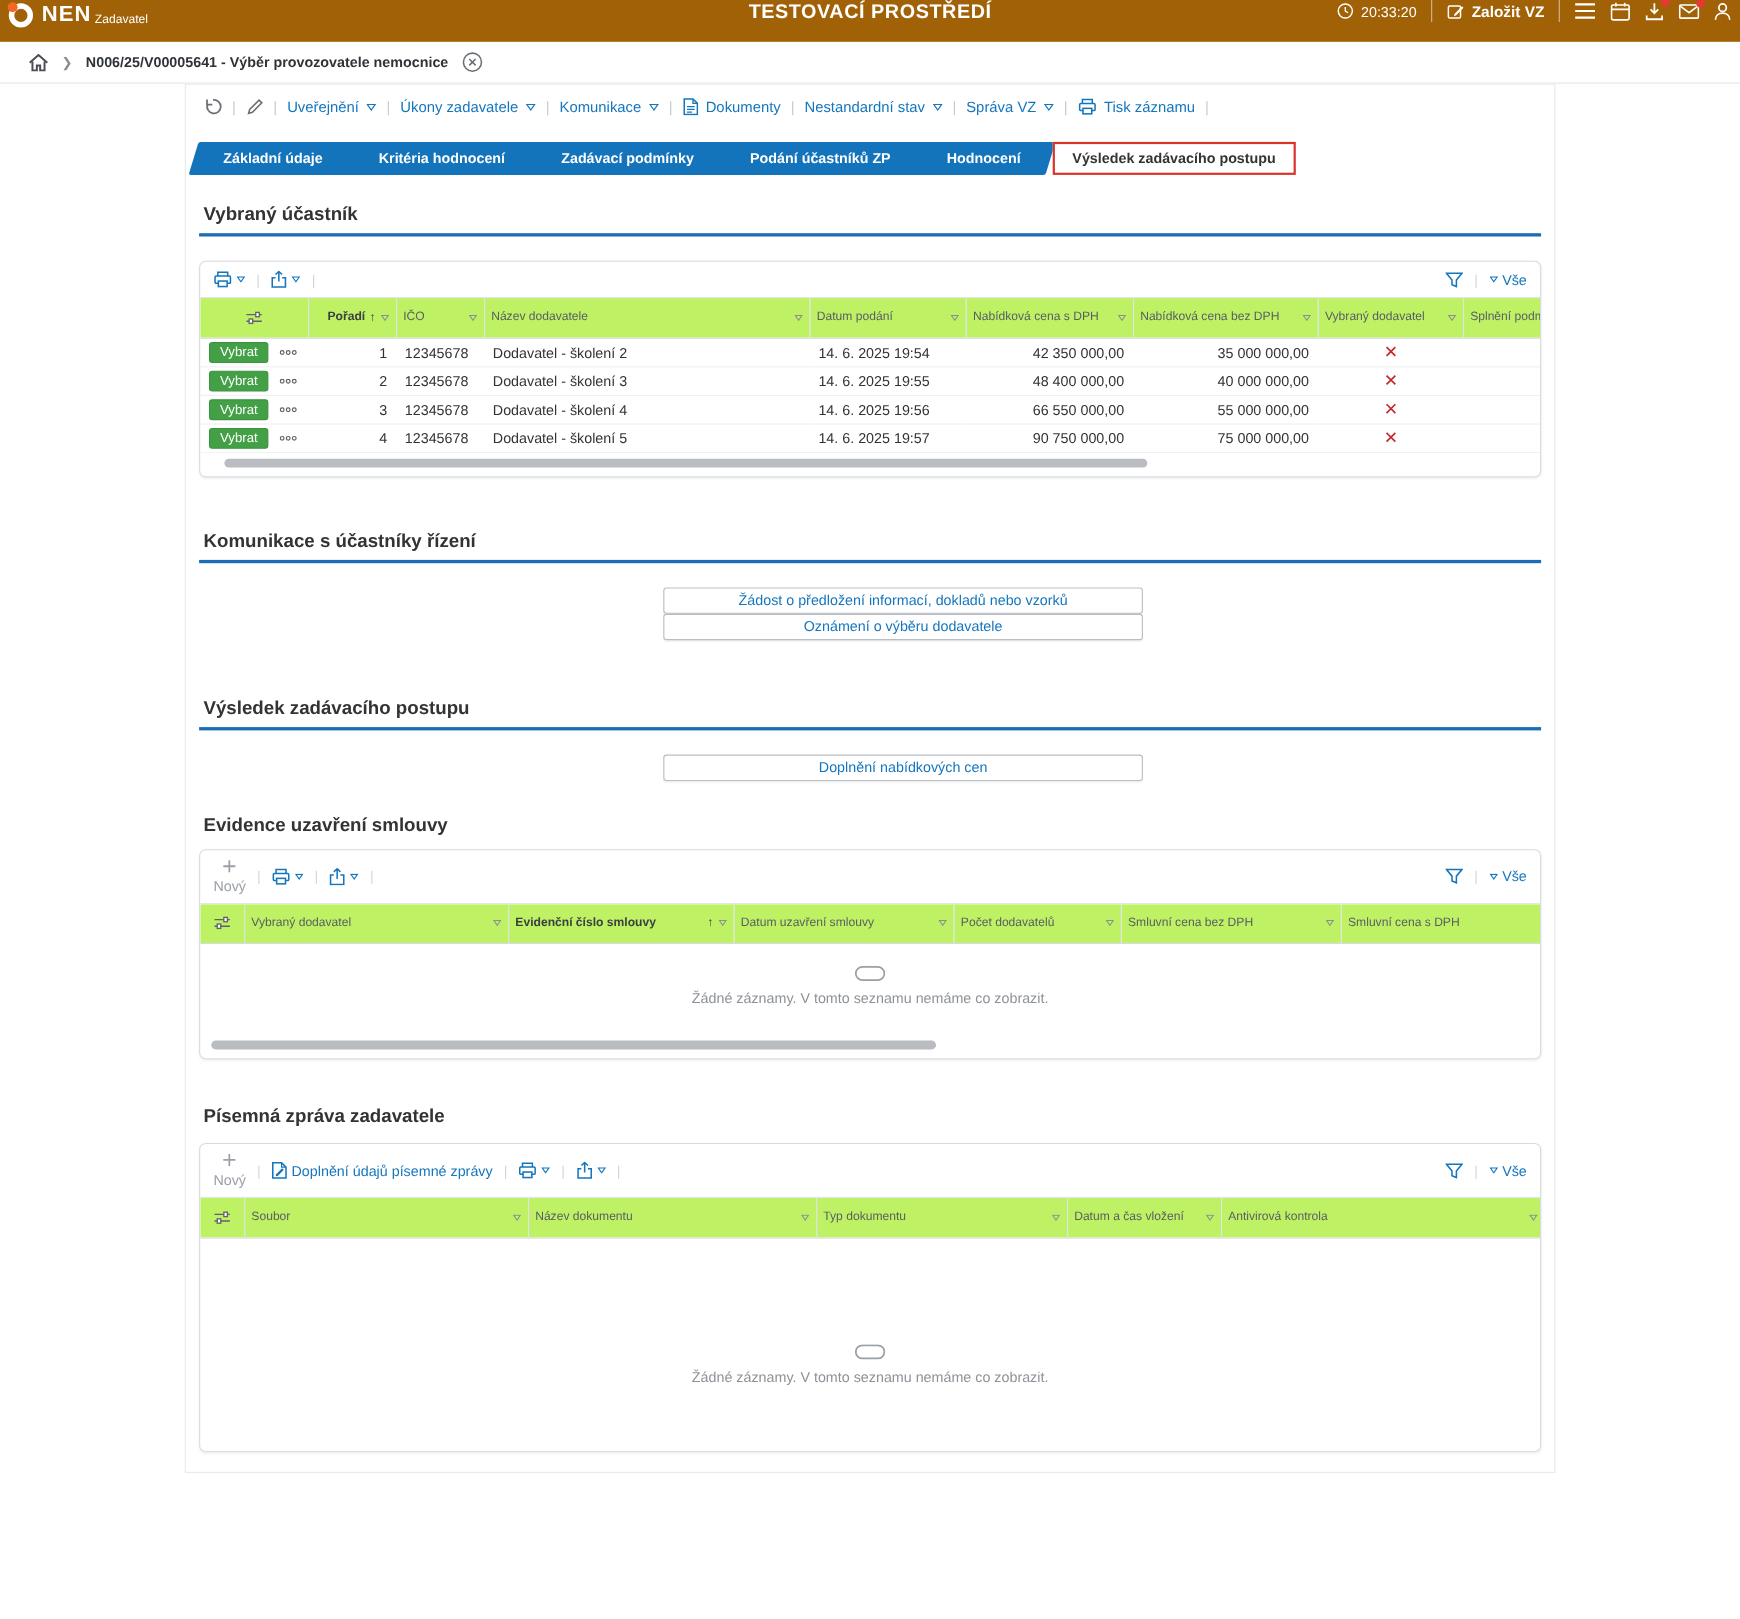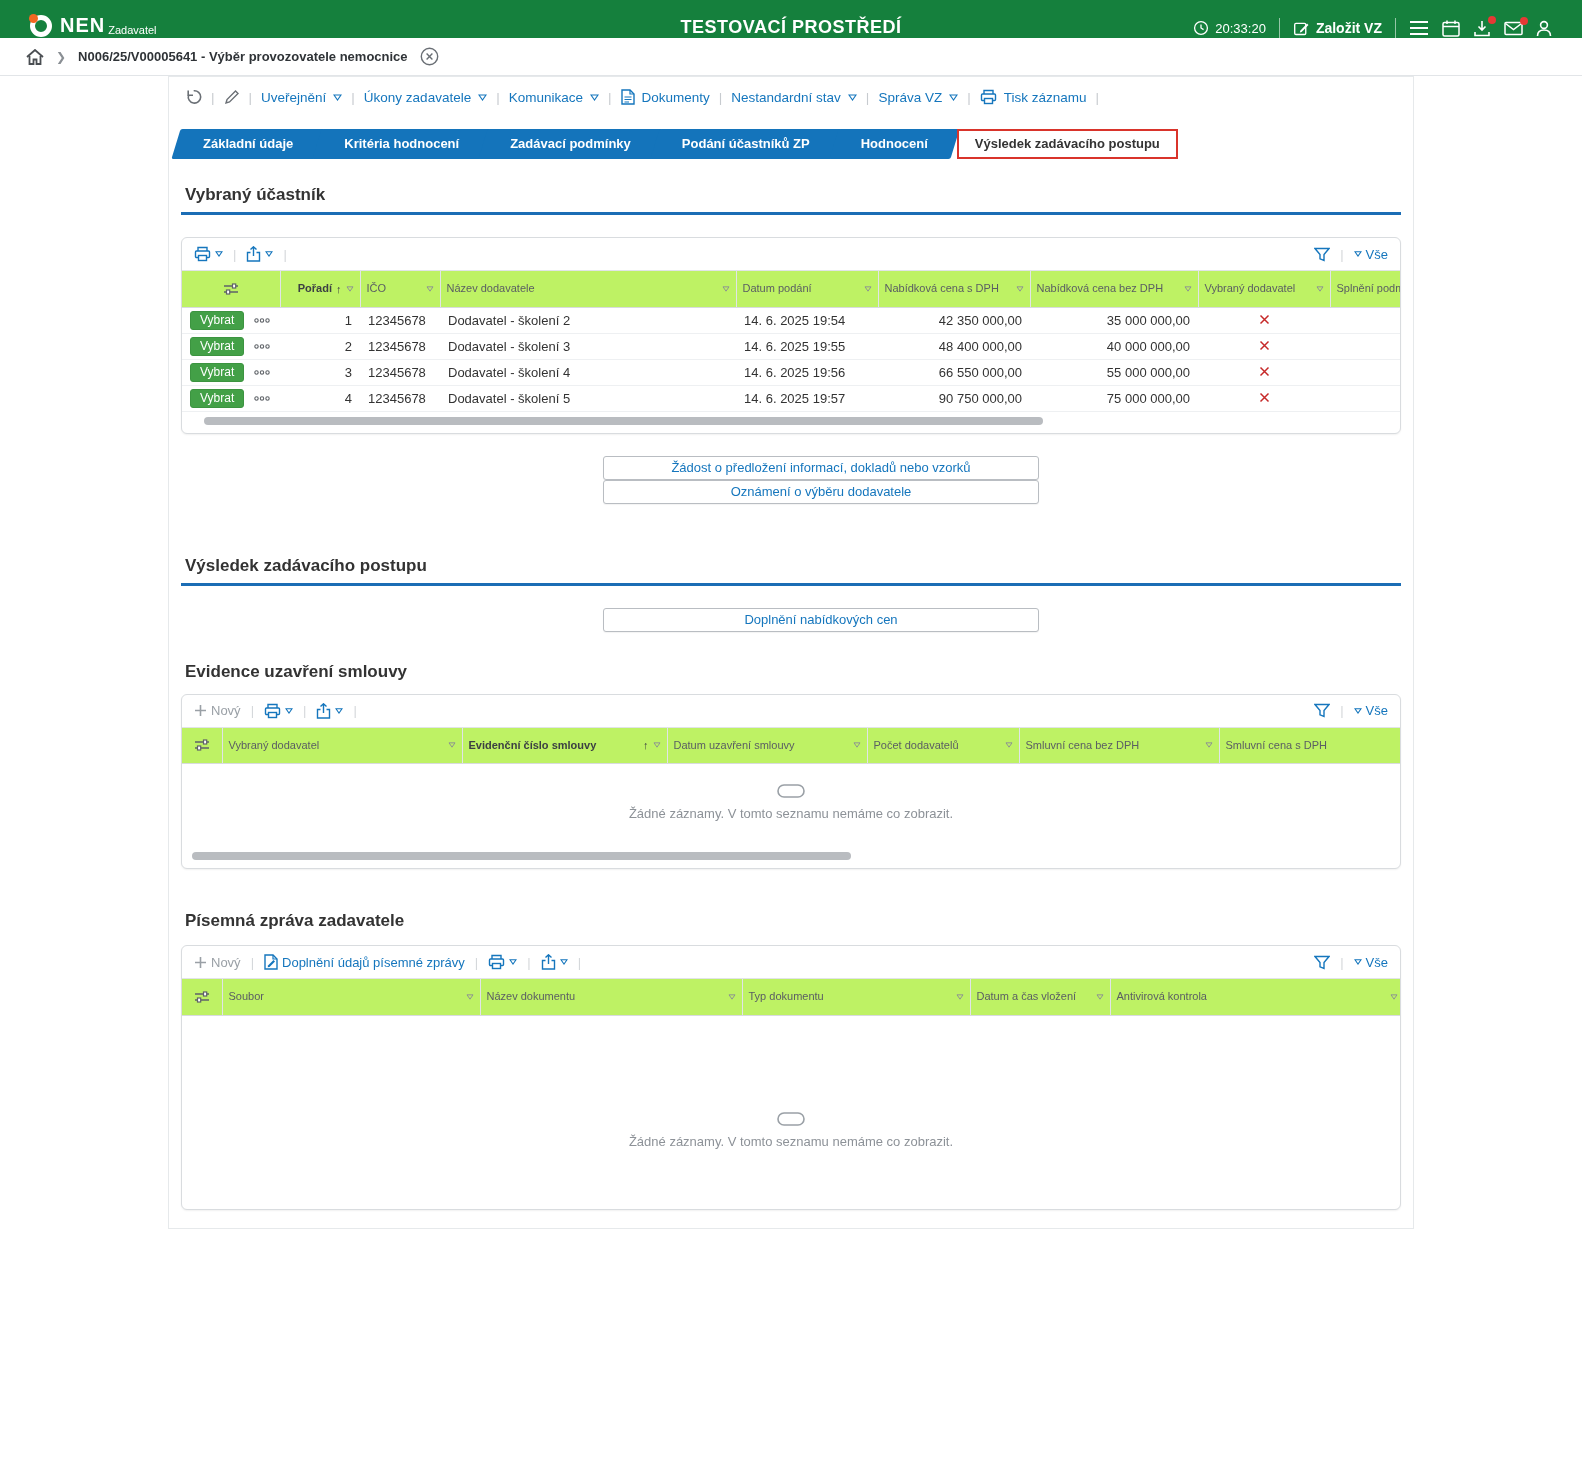--- a/index.html
+++ b/index.html
@@ -5,22 +5,22 @@
   * { margin:0; padding:0; box-sizing:border-box; }
   html,body { background:#fff; }
   body {
     font-family:"Liberation Sans","DejaVu Sans",sans-serif;
     color:#333; width:1582px; min-height:1472px; font-size:13px;
   }
   svg { display:block; }
 
   
   .topbar {
-    height:38px; background:#15803d; color:#fff;
-    display:flex; align-items:flex-end; padding:0 30px; position:relative;
+    height:38px; background:#a16207; color:#fff;
+    display:flex; align-items:flex-start; padding:0 8px; position:relative;
   }
   .logo { display:flex; align-items:flex-start; gap:8px; }
   .logo-ring { width:22px; height:22px; border:5px solid #fff; border-radius:50%; position:relative; margin-top:3px; }
   .logo-ring::before { content:""; position:absolute; width:9px; height:9px; background:#f26822; border-radius:50%; top:-6px; left:-6px; }
   .logo-text { display:flex; align-items:flex-end; gap:3px; }
   .brand { font-size:20px; font-weight:bold; letter-spacing:1px; line-height:26px; }
   .brand-sub { font-size:11px; line-height:16px; }
   .env-title { position:absolute; left:50%; transform:translateX(-50%); font-size:18px; font-weight:bold; letter-spacing:.5px; }
   .top-right { margin-left:auto; display:flex; align-items:center; gap:13px; }
   .t-sep { width:1px; height:20px; background:rgba(255,255,255,.55); }
@@ -75,21 +75,21 @@
   .card {
     margin:22px 2px 0; border:1px solid #d9dcdf; border-radius:6px;
     box-shadow:0 1px 2px rgba(0,0,0,.06); overflow:hidden; background:#fff;
   }
   .card-toolbar {
     display:flex; align-items:center; gap:10px; padding:8px 12px; font-size:13px; color:#1576bd;
   }
   .ct-item { display:flex; align-items:center; gap:4px; cursor:pointer; white-space:nowrap; }
   .ct-sep { color:#d4d7da; }
   .ct-right { margin-left:auto; display:flex; align-items:center; gap:10px; }
-  .gray-label { color:#9aa0a6; }
+  .gray-label { color:#9aa0a6;flex-direction:column; }
 
   .table-viewport { overflow:hidden; border-top:1px solid #e1e4e7; }
   table.grid { border-collapse:collapse; table-layout:fixed; }
   table.grid th {
     background:#bef264; border-right:1px solid #e1e4e7; border-bottom:1px solid #d8dbde;
     font-weight:normal; color:#5a5e63; font-size:11px; padding:4px 6px; height:36px;
     text-align:left; vertical-align:middle;
   }
   table.grid th .th-in { display:flex; align-items:center; gap:4px; }
   table.grid th .th-label { flex:1 1 auto; line-height:1.15; }
@@ -538,20 +538,23 @@
           <td></td>
         </tr>
       </tbody>
         </table>
     </div>
     <div class="hscroll">
       <span class="hthumb" style="left:1%; width:70%"></span>
     </div>
   </div>
 
+  <div class="section-head" style="margin-top:48px">
+    <h2>Komunikace s účastníky řízení</h2>
+  </div>
   <div class="center-col mt22">
     <button class="pill-btn mt18">Žádost o předložení informací, dokladů nebo vzorků</button>
     <button class="pill-btn">Oznámení o výběru dodavatele</button>
   </div>
 
   <div class="section-head" style="margin-top:52px">
     <h2>Výsledek zadávacího postupu</h2>
   </div>
   <div class="center-col mt22">
     <button class="pill-btn mt14">Doplnění nabídkových cen</button>

